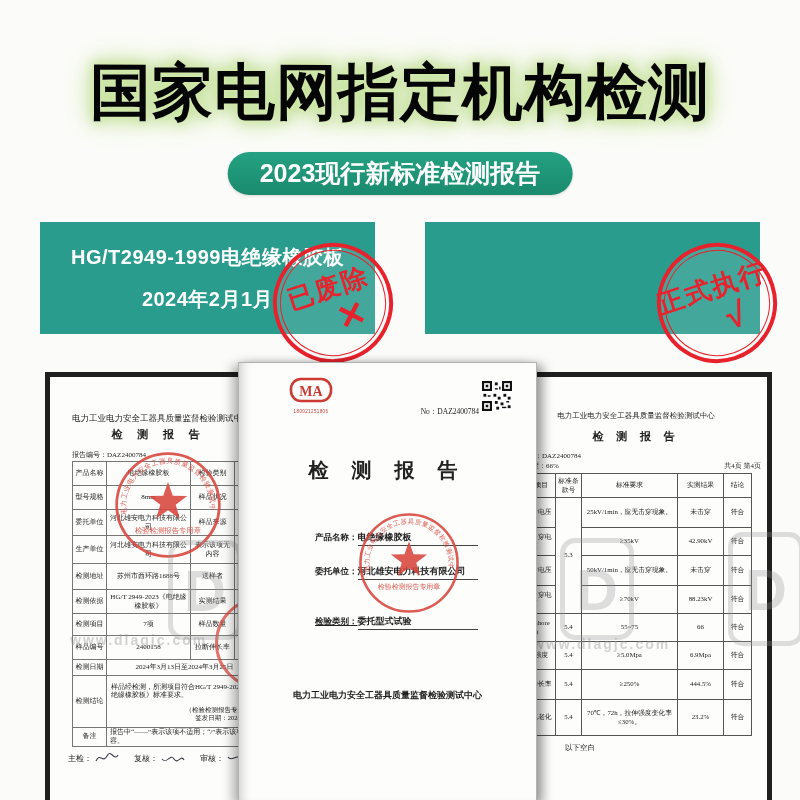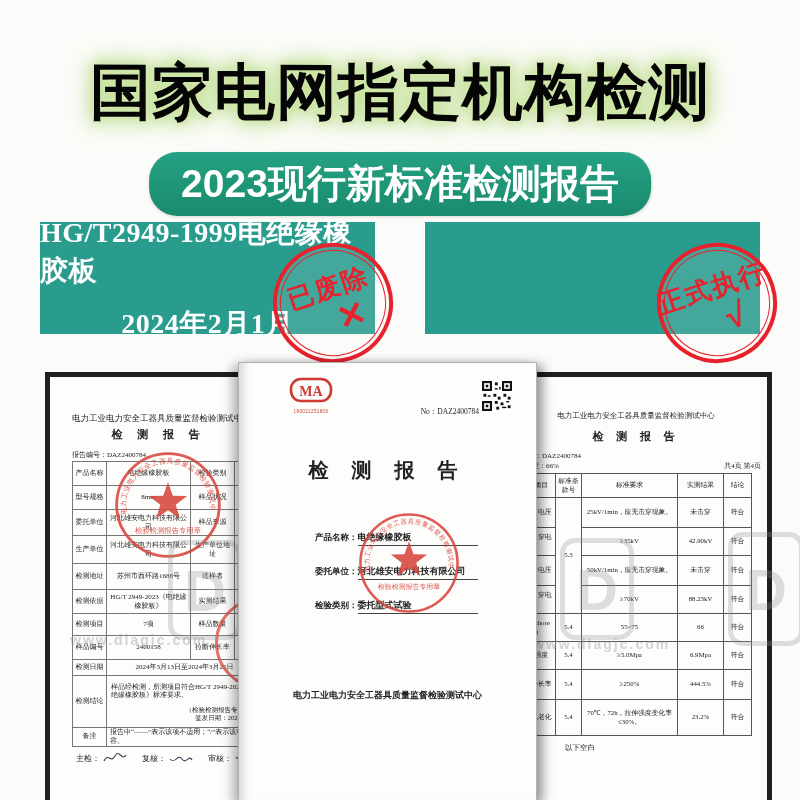--- a/index.html
+++ b/index.html
@@ -5,28 +5,28 @@
   html,body{margin:0;padding:0;background:#ffffff;}
   .canvas{position:relative;width:800px;height:800px;background:#fbfbf9;overflow:hidden;
           font-family:"Liberation Sans",sans-serif;}
 
   
   .headline{position:absolute;top:52px;left:0;width:100%;text-align:center;
     font-size:61px;font-weight:900;color:#050505;letter-spacing:1px;
     text-shadow:0 0 6px #d8ecb4,0 0 12px #bcdc8e,0 0 22px #bcdc8e,0 0 30px #c9e49e;}
   .pill{position:absolute;top:152px;left:50%;transform:translateX(-50%);
     background:linear-gradient(180deg,#25a183,#1a8a6d);color:#fff;
-    font-size:39px;font-weight:800;padding:5px 32px;border-radius:28px;white-space:nowrap;
+    font-size:25px;font-weight:800;padding:5px 32px;border-radius:28px;white-space:nowrap;
     box-shadow:0 1px 3px rgba(0,0,0,.15);}
 
   
   .card{position:absolute;top:222px;width:335px;height:112px;background:#2a9c8e;color:#fff;
     display:flex;flex-direction:column;align-items:center;justify-content:center;gap:15px;}
   .card.old{left:40px}.card.new{left:425px}
-  .card .l1,.card .l2{font-size:28px;font-weight:800;letter-spacing:.5px;font-family:Liberation Serif, serif;}
+  .card .l1,.card .l2{font-size:20px;font-weight:800;letter-spacing:.5px;}
 
   .round-stamp{position:absolute;width:112px;height:112px;border:4px solid #e8222d;border-radius:50%;
     display:flex;flex-direction:column;align-items:center;justify-content:center;
     transform:rotate(-18deg);color:#e8222d;z-index:6;background:rgba(255,255,255,.12);}
   .round-stamp::after{content:"";position:absolute;inset:3px;border:1px solid #e8222d;border-radius:50%;}
   .round-stamp .txt{font-size:26px;font-weight:900;letter-spacing:2px;}
   .round-stamp .mark{font-size:34px;font-weight:900;line-height:.9;margin-left:28px;}
   .round-stamp.old{left:273px;top:243px}
   .round-stamp.new{left:657px;top:243px}
 
@@ -41,21 +41,21 @@
   .abs{position:absolute;}
 
   
   .ldoc-header{left:22px;top:36px;font-size:8.5px;white-space:nowrap;}
   .ldoc-title{left:0;top:50px;width:100%;text-align:center;font-size:11px;font-weight:bold;letter-spacing:6px;}
   .ldoc-repno{left:22px;top:73px;font-size:7px;}
   table.ltable{position:absolute;left:22px;top:84px;width:190px;border-collapse:collapse;table-layout:fixed;}
   table.ltable td{border:1px solid #777;font-size:7px;text-align:center;vertical-align:middle;padding:0 1px;line-height:1.25;}
   .concl-main{display:block;text-align:left;padding:2px 2px 6px 3px;}
   .concl-sub{display:block;text-align:right;padding-right:4px;font-size:6.5px;}
-  .sig-row{left:26px;top:374px;display:flex;gap:14px;align-items:center;font-size:8px;}
+  .sig-row{left:18px;top:374px;display:flex;gap:14px;align-items:center;font-size:8px;}
   .sig-item{display:flex;align-items:center;gap:2px;}
 
   
   .cma{left:50px;top:14px;text-align:center;}
   .cma .num{font-size:4.5px;color:#cc3b33;letter-spacing:.4px;font-family:"Liberation Sans",sans-serif;}
   .qr{left:243px;top:18px;}
   .cdoc-no{left:150px;top:44px;width:90px;text-align:right;font-size:7.5px;}
   .cdoc-title{left:0;top:94px;width:100%;text-align:center;font-size:20px;font-weight:700;letter-spacing:9px;}
   .cdoc-field{left:76px;font-size:8.5px;font-weight:bold;white-space:nowrap;}
   .cdoc-field .val{display:inline-block;width:120px;border-bottom:1px solid #444;font-size:9px;padding-bottom:1px;}
@@ -136,21 +136,21 @@
       </tr>
       <tr style="height:26px">
         <td>委托单位</td>
         <td>河北雄安电力科技有限公司</td>
         <td>样品来源</td>
         <td></td>
       </tr>
       <tr style="height:28px">
         <td>生产单位</td>
         <td>河北雄安电力科技有限公司</td>
-        <td>生产单位地址</td>
+        <td>表示该项无内容</td>
         <td>河北省石家庄</td>
       </tr>
       <tr style="height:26px">
         <td>检测地址</td>
         <td>苏州市西环路1688号</td>
         <td>送样者</td>
         <td></td>
       </tr>
       <tr style="height:24px">
         <td>检测依据</td>
@@ -348,21 +348,21 @@
 
     <div class="abs cdoc-no">No：DAZ2400784</div>
     <div class="abs cdoc-title">检 测 报 告</div>
 
     <div class="abs cdoc-field" style="top:168px;">
       <span>产品名称：</span><span class="val">电绝缘橡胶板</span>
     </div>
     <div class="abs cdoc-field" style="top:202px;">
       <span>委托单位：</span><span class="val">河北雄安电力科技有限公司</span>
     </div>
-    <div class="abs cdoc-field" style="top:236px;">
+    <div class="abs cdoc-field" style="top:252px;text-decoration:underline;">
       <span>检验类别：</span><span class="val">委托型式试验</span>
     </div>
 
     <svg class="seal" style="left:118px;top:148px;" width="104" height="104" viewBox="0 0 120 120">
       <circle cx="60" cy="60" r="56" fill="none" stroke="#d8453c" stroke-width="3"></circle>
       <defs>
           <path id="arcB" d="M 15 70 A 46 46 0 1 1 105 70" fill="none"></path>
         </defs>
       <text font-size="7.5" fill="#d8453c" letter-spacing="0.5"><textPath href="#arcB">电力工业电力安全工器具质量监督检验测试中心</textPath></text>
       <polygon fill="#d8453c" points="60,35 65.2,49.9 80.9,50.2 68.4,59.7 72.9,74.8 60,65.8 47.1,74.8 51.6,59.7 39.1,50.2 54.8,49.9"></polygon>

